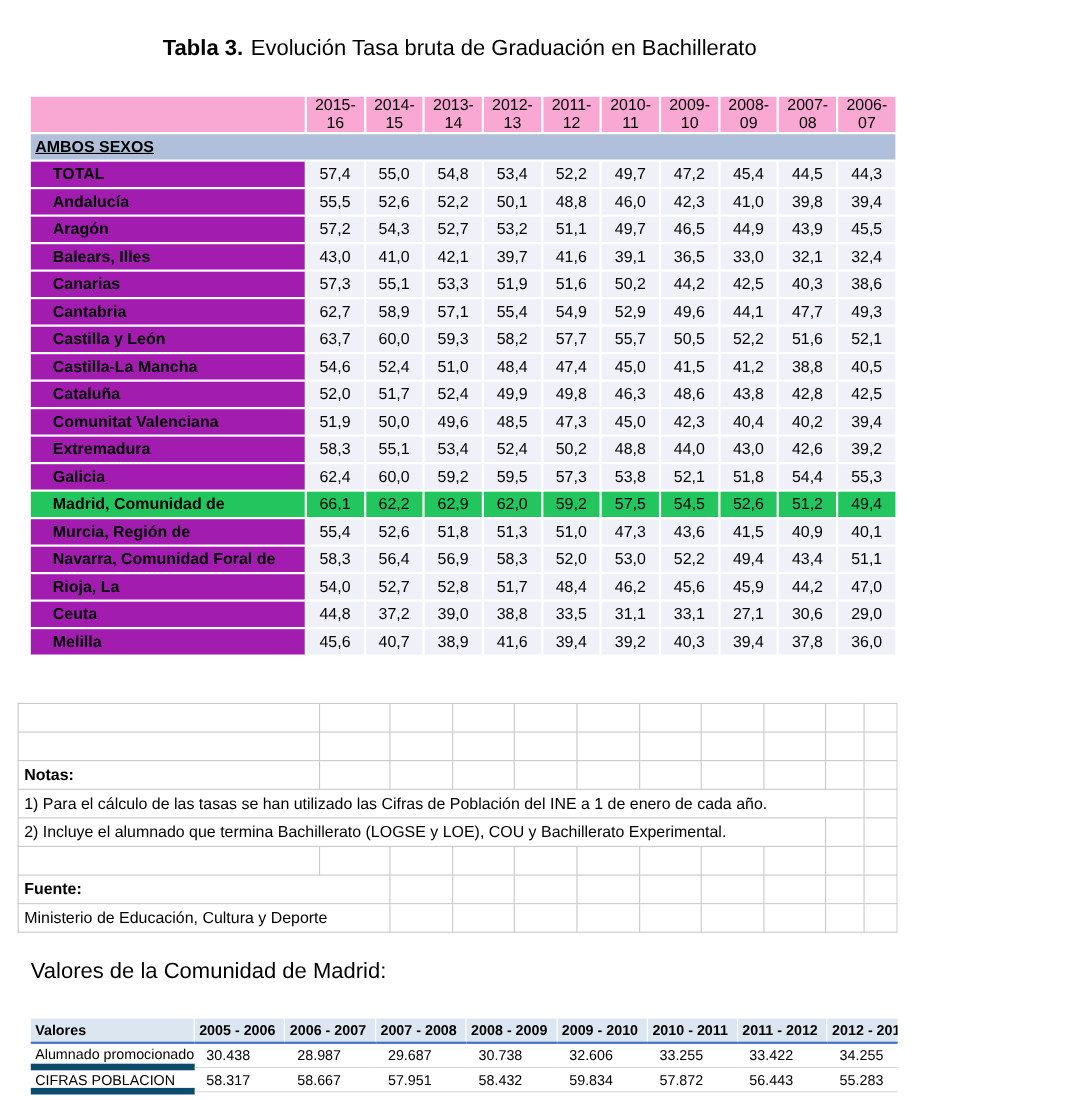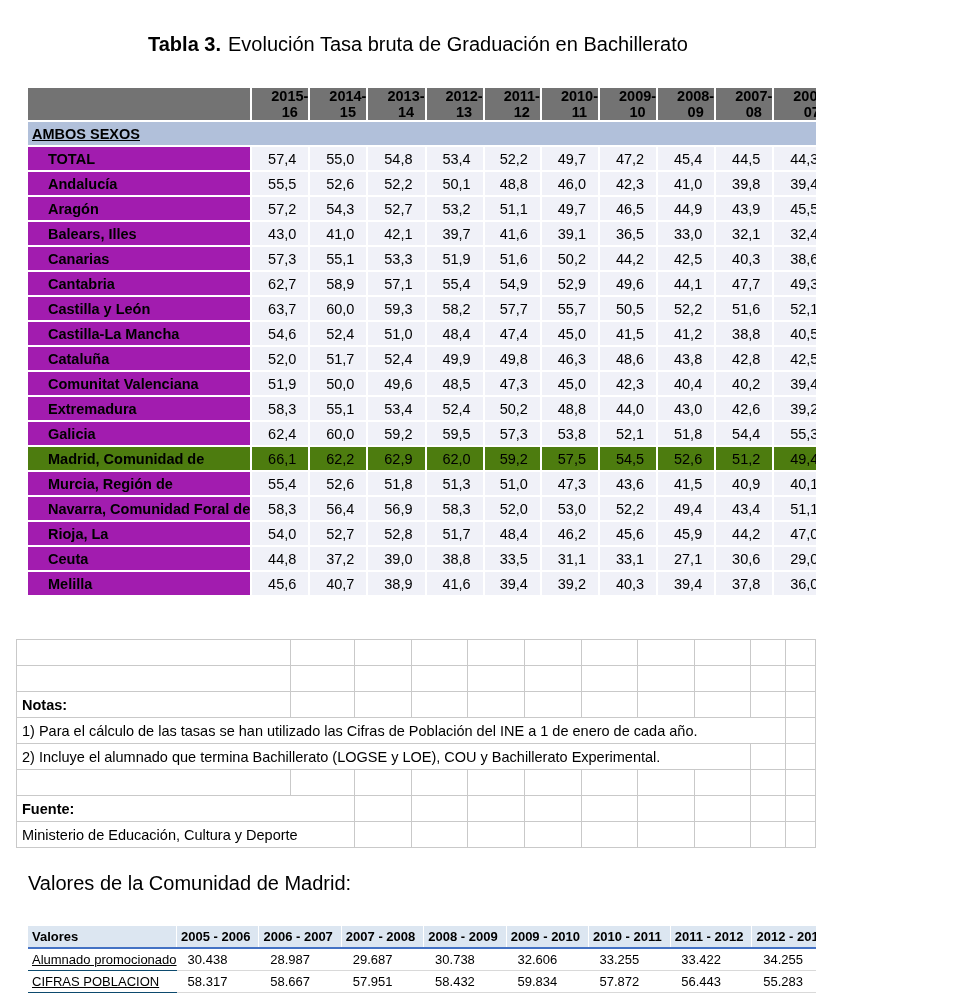--- a/index.html
+++ b/index.html
@@ -7,43 +7,43 @@
   body { font-family:"Liberation Sans", sans-serif; color:#000; }
   .page { position:relative; width:816px; height:1000px; background:#fff; overflow:hidden; }
 
   .title { position:absolute; left:148px; top:33px; font-size:20px; white-space:nowrap; }
   .title .prefix { font-weight:bold; }
   .title .rest { margin-left:7px; }
 
   
   table.main { position:absolute; left:26px; top:86px; border-collapse:separate; border-spacing:2px; }
   table.main td { height:23px; font-size:14.5px; }
-  td.hdr { background:#737373; font-weight:bold; text-align:center;padding-left:19px; }
+  td.hdr { background:#f9a8d4; font-weight:normal; text-align:center; }
   td.corner { width:280px; }
   td.year { width:65px; }
   td.group { background:#b1c0da; font-weight:bold; padding-left:4px;text-decoration:underline; }
   td.lbl { background:#a21caf; font-weight:bold; padding-left:20px; white-space:nowrap; }
   td.val { background:#f0f1f8; text-align:right; padding-right:12px; }
-  tr.hl td.lbl, tr.hl td.val { background:#4d7c0f;margin-top:14px; }
+  tr.hl td.lbl, tr.hl td.val { background:#22c55e;margin-top:14px; }
 
   
   table.grid { position:absolute; left:16px; top:639px; border-collapse:collapse; table-layout:fixed; }
   table.grid td { border:1px solid #c9c9c9; height:26px; background:#fff; }
   table.grid td.text { font-size:14.5px; padding-left:5px; white-space:nowrap; overflow:hidden; }
   table.grid td.bold { font-weight:bold; }
 
   .madrid-heading { position:absolute; left:28px; top:872px; font-size:20px; }
 
   
   table.madrid { position:absolute; left:28px; top:926px; border-collapse:collapse; }
   table.madrid td { height:22px; font-size:13px; white-space:nowrap; }
   td.bth { background:#dce6f1; font-weight:bold; border-bottom:2px solid #4472c4; border-right:1px solid #fff; padding-left:4px; font-size:12.5px; }
   td.bth.first { width:150px; }
   td.bth.num { width:72px; text-align:right; padding-right:8px; }
-  td.btl { border-bottom:1px solid #0c4a6e; padding-left:4px;text-decoration:underline; }
+  td.btl { border-bottom:6px solid #0c4a6e; padding-left:4px; }
   td.btv { border-bottom:1px solid #d9d9d9; border-right:1px solid #fff; text-align:center; padding-right:20px; }
 </style>
 </head>
 <body>
 
 <div class="page">
 
   <div class="title">
     <span class="prefix">Tabla 3.</span><span class="rest">Evolución Tasa bruta de Graduación en Bachillerato</span>
   </div>

